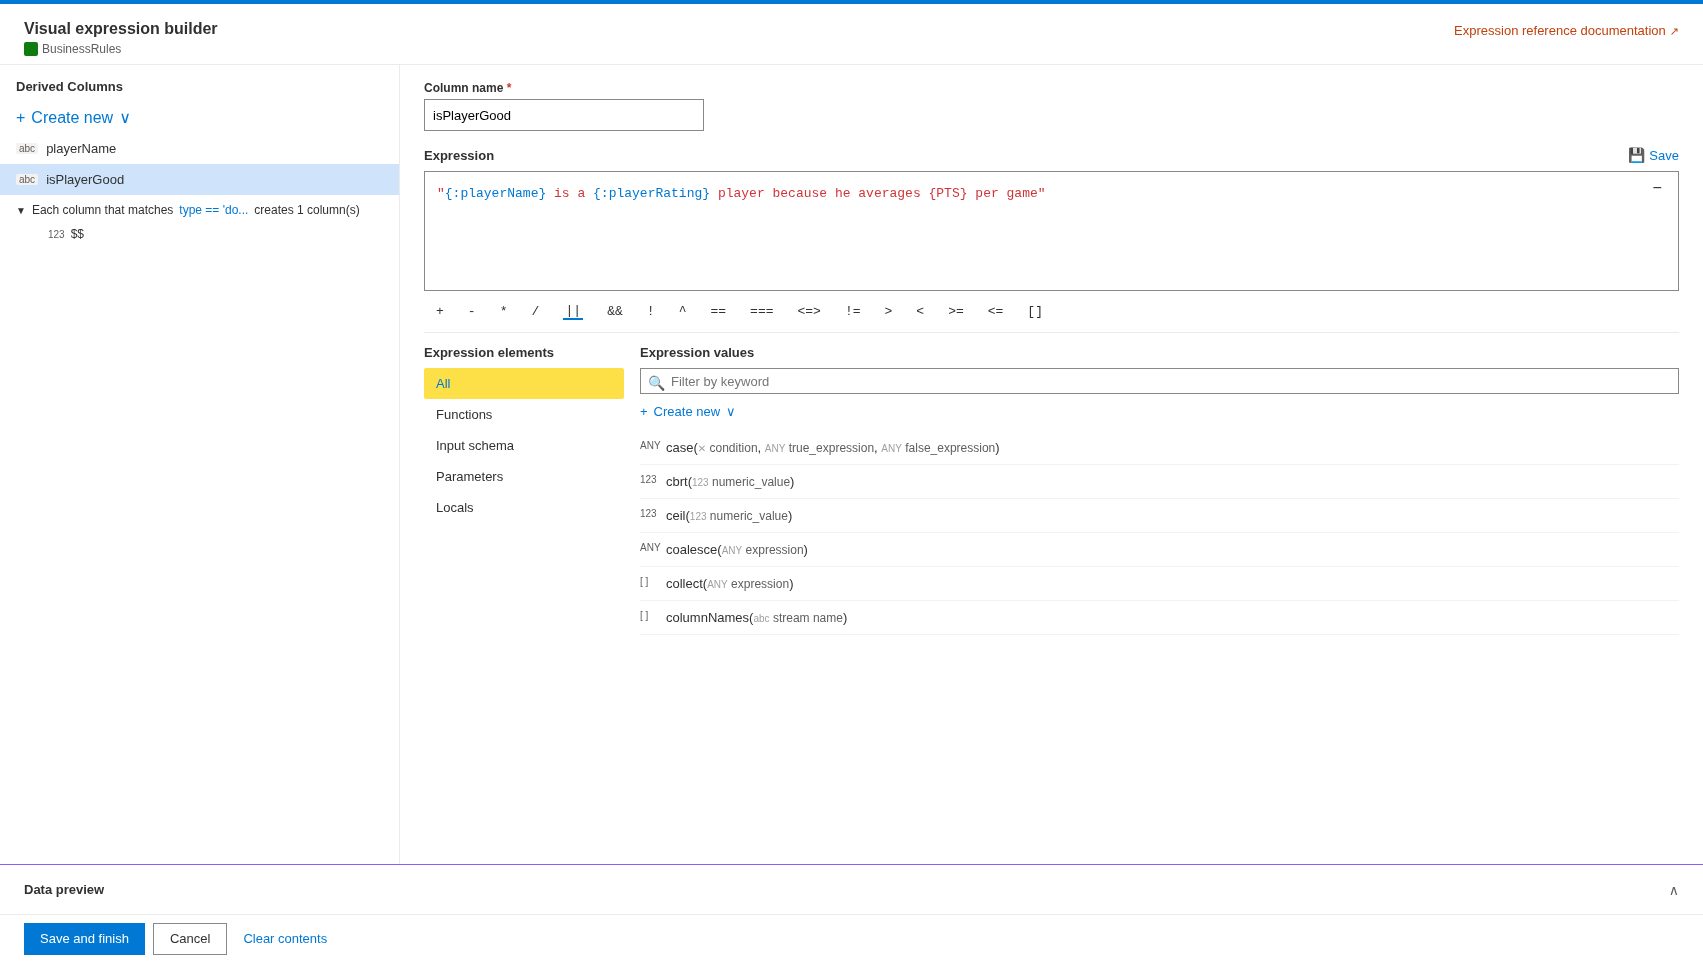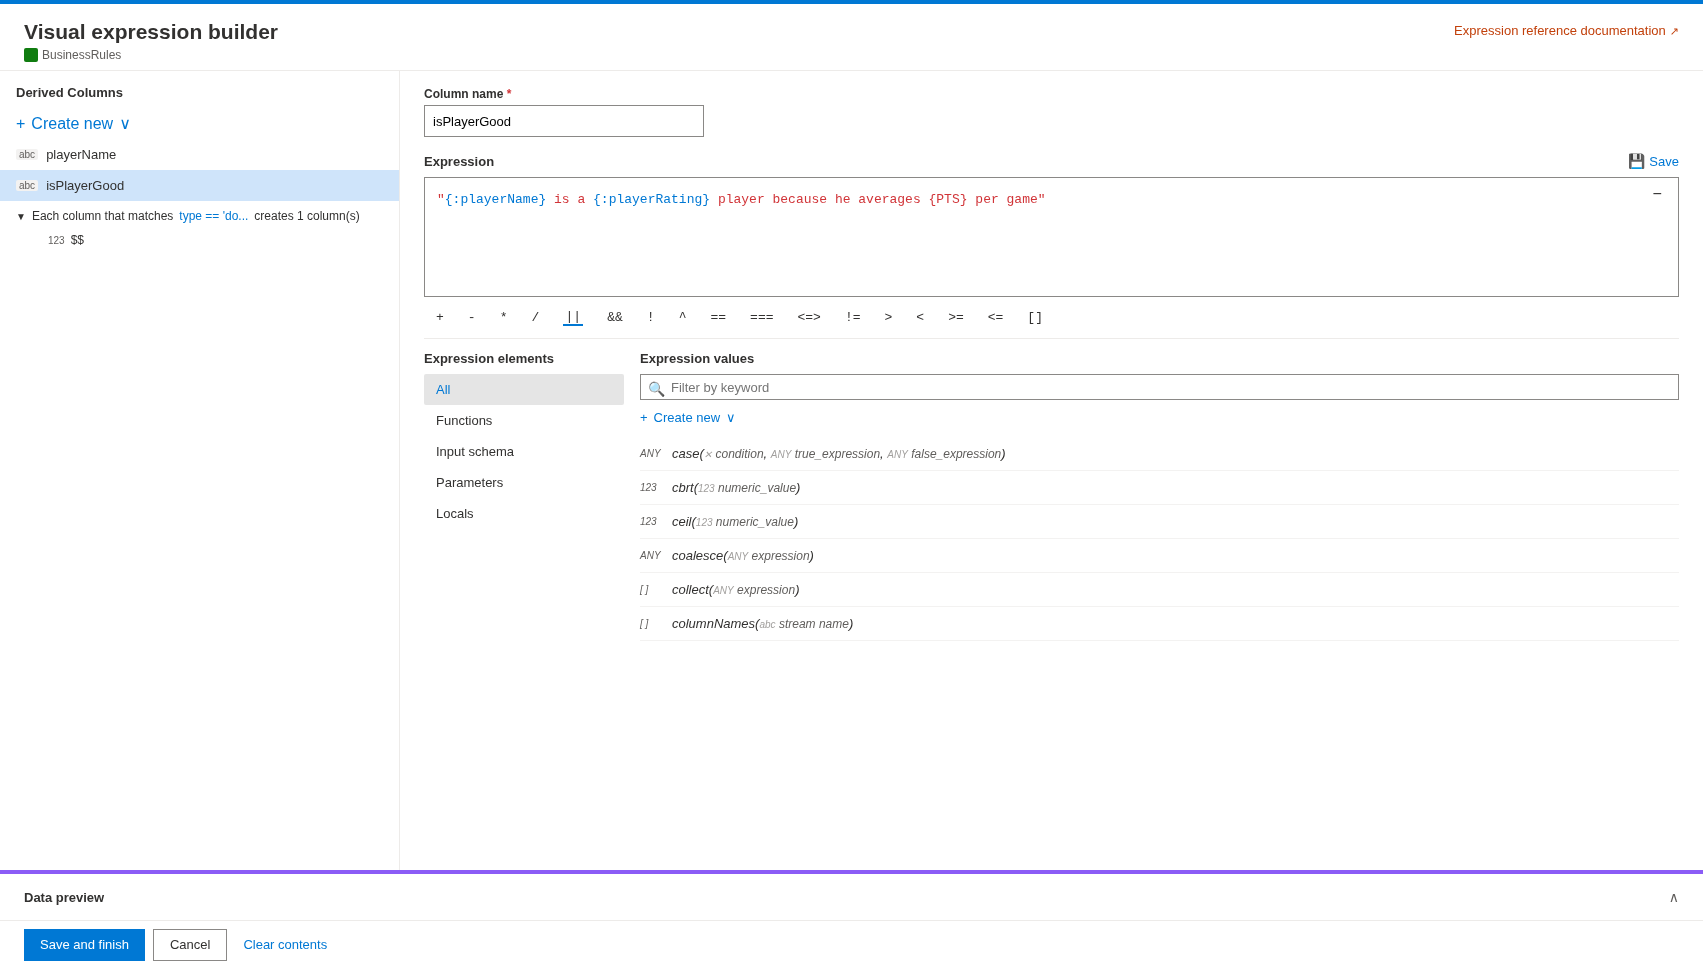--- a/index.html
+++ b/index.html
@@ -1,21 +1,21 @@
 <!DOCTYPE html>
 <html><head>
   <meta charset="utf-8">
   <style>
     * { box-sizing: border-box; margin: 0; padding: 0; }
     body { font-family: 'Segoe UI', Arial, sans-serif; font-size: 13px; color: #323130; background: #fff; overflow: hidden; height: 966px; width: 1703px; }
 
     .top-bar { height: 4px; background: #0078d4; width: 100%; }
 
     .header { display: flex; justify-content: space-between; align-items: flex-start; padding: 16px 24px 8px 24px; border-bottom: 1px solid #edebe9; }
-    .header-left h1 { font-size: 21px; font-weight: 600; color: #323130; }
+    .header-left h1 { font-size: 16px; font-weight: 600; color: #323130; }
     .breadcrumb { display: flex; align-items: center; gap: 4px; margin-top: 4px; font-size: 12px; color: #605e5c; }
     .breadcrumb-icon { width: 14px; height: 14px; background: #107c10; border-radius: 2px; display: inline-block; }
     .expr-ref-link { color: #c2410c; font-size: 13px; text-decoration: none; display: flex; align-items: flex-end; gap: 4px; margin-top: 3px; }
     .ext-icon { font-size: 11px; }
 
     .main-layout { display: flex; height: calc(966px - 4px - 65px - 50px - 48px); }
 
     
     .left-panel { width: 400px; border-right: 1px solid #edebe9; padding: 0; overflow-y: auto; flex-shrink: 0; }
     .derived-cols-header { font-size: 13px; font-weight: 600; padding: 14px 16px 8px 16px; color: #323130; }
@@ -50,40 +50,40 @@
 
     .operators-bar { display: flex; align-items: center; gap: 0; padding: 8px 0; border-bottom: 1px solid #edebe9; flex-wrap: wrap; }
     .op-btn { padding: 4px 12px; font-size: 13px; color: #323130; cursor: pointer; background: none; border: none; font-family: 'Courier New', monospace; }
     .op-underline { height: 2px; background: #0078d4; width: 20px; margin: 0 auto; }
 
     .expr-bottom { display: flex; gap: 0; margin-top: 12px; }
 
     .expr-elements { width: 200px; flex-shrink: 0; }
     .expr-elements-title { font-size: 13px; font-weight: 600; margin-bottom: 8px; color: #323130; }
     .elem-item { padding: 8px 12px; font-size: 13px; cursor: pointer; border-radius: 2px; }
-    .elem-item.active { background: #e5e5e5; color: #0078d4; }
+    .elem-item.active { background: #fde047; color: #0078d4; }
 
     .expr-values { flex: 1; padding-left: 16px; }
     .expr-values-title { font-size: 13px; font-weight: 600; margin-bottom: 8px; color: #323130; }
     .filter-input-wrap { position: relative; margin-bottom: 10px; }
     .filter-input { width: 100%; height: 26px; border: 1px solid #8a8886; padding: 0 8px 0 30px; font-size: 13px; outline: none; }
     .search-icon-inner { position: absolute; left: 8px; top: 7px; color: #605e5c; font-size: 14px; }
 
     .create-val-btn { display: flex; align-items: center; gap: 6px; color: #0078d4; font-size: 13px; cursor: pointer; margin-bottom: 12px; }
 
     .fn-list { list-style: none; }
-    .fn-item { display: flex; align-items: center; gap: 8px; padding: 9px 0; border-bottom: 1px solid #f3f2f1; font-size: 13px; font-style: italic; }
+    .fn-item { display: flex; align-items: flex-start; gap: 2px; padding: 9px 0; border-bottom: 1px solid #f3f2f1; font-size: 13px; }
     .fn-type-badge { font-size: 10px; color: #605e5c; min-width: 24px; }
     .fn-name { color: #323130; font-weight: 500; }
     .fn-param { color: #605e5c; font-size: 12px; }
     .fn-param-type { font-size: 10px; color: #a19f9d; }
     .fn-paren { color: #323130; }
 
     
-    .data-preview-bar { height: 50px; border-top: 4px solid #8b5cf6; display: flex; align-items: center; justify-content: space-between; padding: 0 24px; background: #fff; }
+    .data-preview-bar { height: 50px; border-top: 1px solid #8b5cf6; display: flex; align-items: center; justify-content: space-between; padding: 0 24px; background: #fff; }
     .data-preview-label { font-size: 13px; font-weight: 600; color: #323130; }
     .chevron-up { color: #605e5c; font-size: 14px; cursor: pointer; }
 
     
     .footer { height: 48px; background: #fff; border-top: 1px solid #edebe9; display: flex; align-items: center; gap: 8px; padding: 0 24px; }
     .btn-primary { background: #0078d4; color: #fff; border: none; padding: 6px 16px; font-size: 13px; cursor: pointer; height: 32px; }
     .btn-secondary { background: #fff; color: #323130; border: 1px solid #8a8886; padding: 6px 16px; font-size: 13px; cursor: pointer; height: 32px; }
     .btn-link { background: none; border: none; color: #0078d4; font-size: 13px; cursor: pointer; padding: 6px 8px; height: 32px; }
   </style>
 </head>

